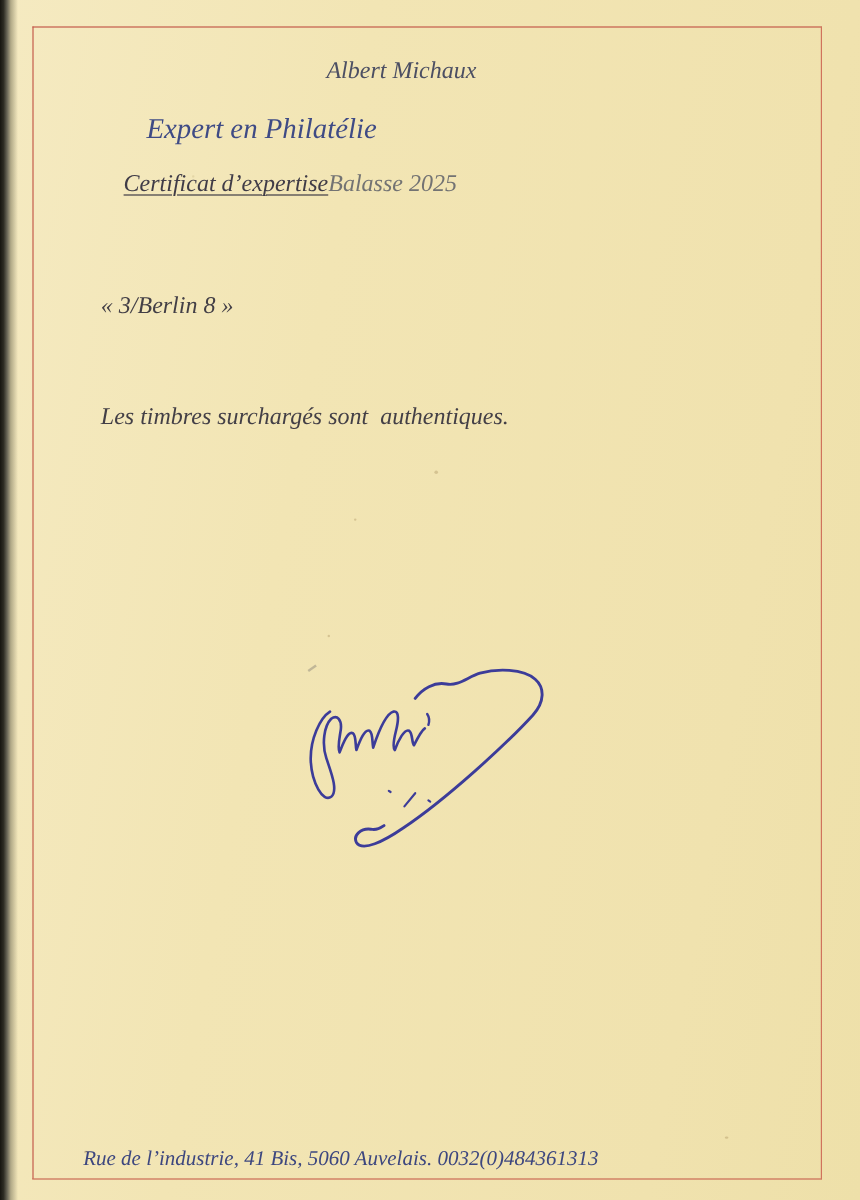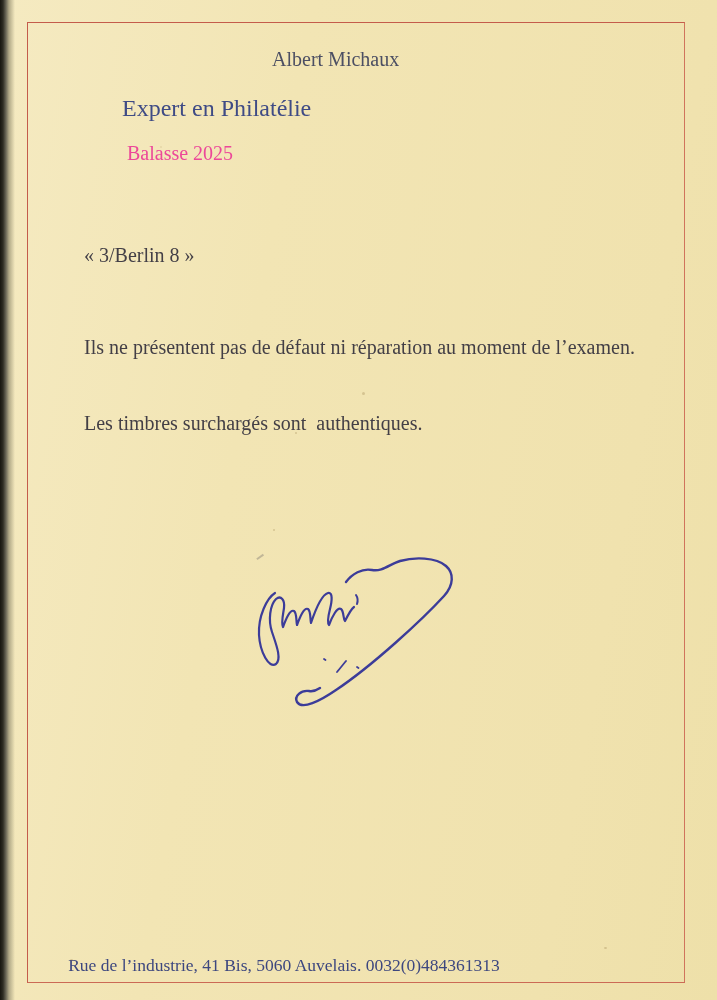--- a/index.html
+++ b/index.html
@@ -12,53 +12,53 @@
     position:absolute;left:0;top:0;width:16px;height:1000px;
     background:linear-gradient(90deg,#16150f 0px,#2e2d24 3px,#6b6858 6px,#b1a987 9px,rgba(242,229,180,0) 15px);
   }
   .frame{
     position:absolute;left:27px;top:22px;width:658px;height:961px;
     border:1.5px solid #c45c4b;
     border-right-color:#d0735c;
     border-bottom-color:#cb6a55;
     box-sizing:border-box;
   }
-  .txt{position:absolute;white-space:pre;}
+  .txt{position:absolute;white-space:pre;font-style:italic;}
   .name{left:272px;top:48px;font-size:20px;color:#4c4f63;}
   .expert{left:122px;top:95px;font-size:24px;color:#3f4b85;}
   .certline{left:103px;top:142px;font-size:20px;display:flex;align-items:baseline;}
   .cert-title{color:#403c47;text-decoration:underline;text-underline-offset:3px;text-decoration-thickness:1.2px;}
-  .balasse{color:#ec4899;margin-left:24px;}
+  .balasse{color:#737373;}
   .placedate{color:#413d46;margin-left:29px;}
   .subject{left:84px;top:193px;font-size:20px;line-height:25px;color:#433f46;}
   .bodypar{left:84px;top:285px;font-size:20px;line-height:25.2px;color:#433f46;}
   .footer{left:0;top:955px;width:568px;text-align:center;font-size:17.5px;color:#3d477f;}
   .sig{position:absolute;left:240px;top:538px;width:230px;height:182px;}
   .speck{position:absolute;border-radius:50%;background:rgba(140,110,60,.28);}
   .pencil-mark{position:absolute;left:256px;top:556px;width:8px;height:1.5px;background:rgba(120,115,110,.4);transform:rotate(-35deg);}
 </style>
 </head>
 <body>
 
 <div class="scan-edge"></div>
 <div class="frame"></div>
 
 <div class="txt name">Albert Michaux</div>
 <div class="txt expert">Expert en Philatélie</div>
 
 <div class="txt certline">
+  <span class="cert-title">Certificat d’expertise</span>
   <span class="balasse">Balasse 2025</span>
 </div>
 
 <div class="txt subject">
   <div>« 3/Berlin 8 »</div>
 </div>
 
 <div class="txt bodypar">
-  <div>Ils ne présentent pas de défaut ni réparation au moment de l’examen.</div>
   <div>Les timbres surchargés sont  authentiques.</div>
 </div>
 
 <svg class="sig" viewBox="0 0 230 182" fill="none" stroke="#3c3c99" stroke-linecap="round" stroke-linejoin="round">
 
   <path stroke-width="2.2" d="M 35,55
     C 27,60 18,78 19,97
     C 20,114 29,131 36,126
     C 42,121 36,106 32,94
     C 28,82 30,67 36,61

